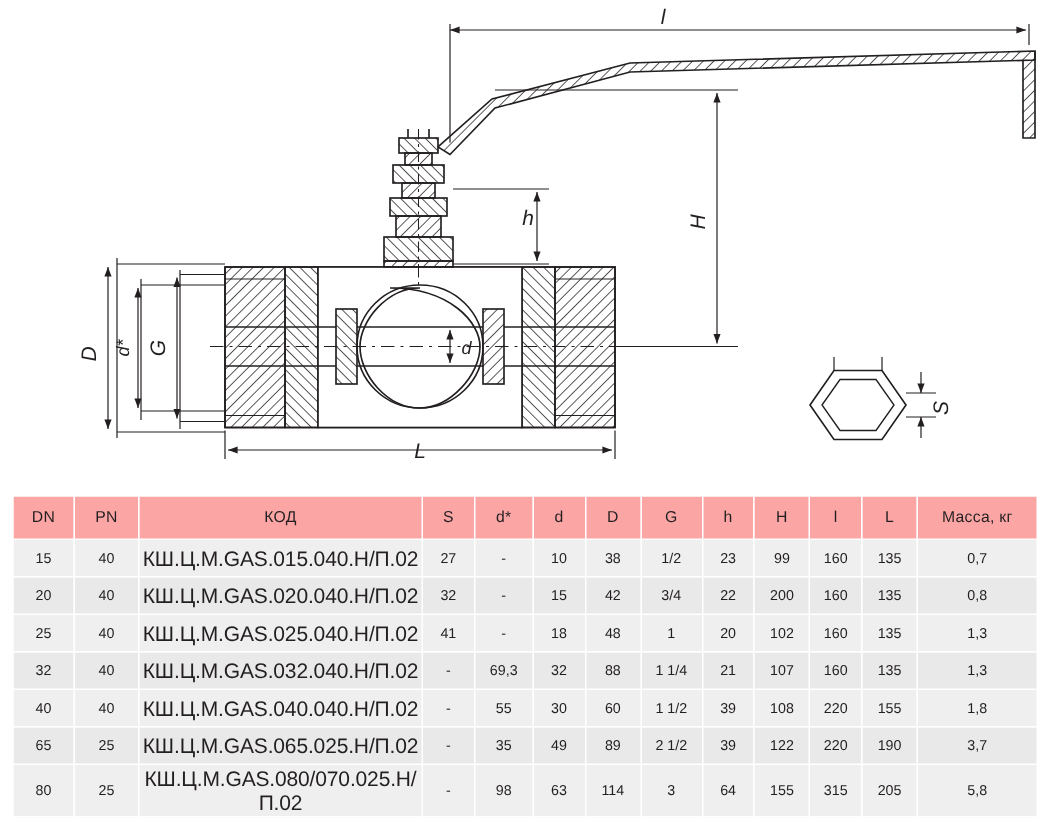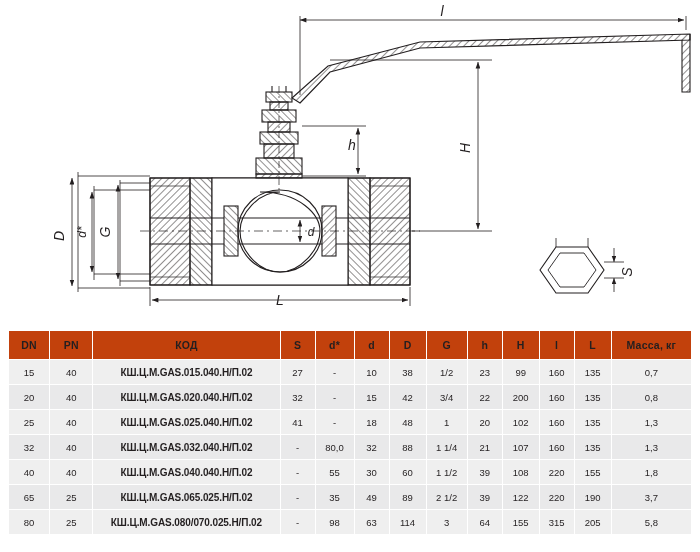--- a/index.html
+++ b/index.html
@@ -11,30 +11,30 @@
   .stage{position:relative;width:700px;height:552px;}
 
   
   .drawing{position:absolute;left:0;top:0;width:700px;height:320px;}
   .drawing svg{display:block;}
 
   
   .table-wrap{position:absolute;left:8px;top:330px;width:684px;}
   table{border-collapse:collapse;width:684px;font-size:9.5px;}
   thead th{
-    background:#c2410c;color:#231f20;font-weight:bold;
+    background:#fca5a5;color:#231f20;font-weight:normal;
     border:1px solid #ffffff;height:26px;text-align:center;
     font-size:10.5px;letter-spacing:.2px;
   }
   tbody td{
     background:#efefef;border:1px solid #ffffff;height:22px;
     text-align:center;color:#231f20;font-size:9.5px;
   }
   tbody tr:nth-child(even) td{background:#e9e9ea;}
-  td.code{font-size:10px;letter-spacing:-.1px;font-weight:bold;}
+  td.code{font-size:14px;letter-spacing:-.1px;}
   col.c-dn{width:40px}
   col.c-pn{width:42px}
   col.c-code{width:182px}
   col.c-s{width:34px}
   col.c-ds{width:38px}
   col.c-d{width:34px}
   col.c-D{width:36px}
   col.c-G{width:40px}
   col.c-h{width:34px}
   col.c-H{width:36px}
@@ -269,21 +269,21 @@
           <td>102</td>
           <td>160</td>
           <td>135</td>
           <td>1,3</td>
         </tr>
         <tr>
           <td>32</td>
           <td>40</td>
           <td class="code">КШ.Ц.М.GAS.032.040.Н/П.02</td>
           <td>-</td>
-          <td>80,0</td>
+          <td>69,3</td>
           <td>32</td>
           <td>88</td>
           <td>1 1/4</td>
           <td>21</td>
           <td>107</td>
           <td>160</td>
           <td>135</td>
           <td>1,3</td>
         </tr>
         <tr>

